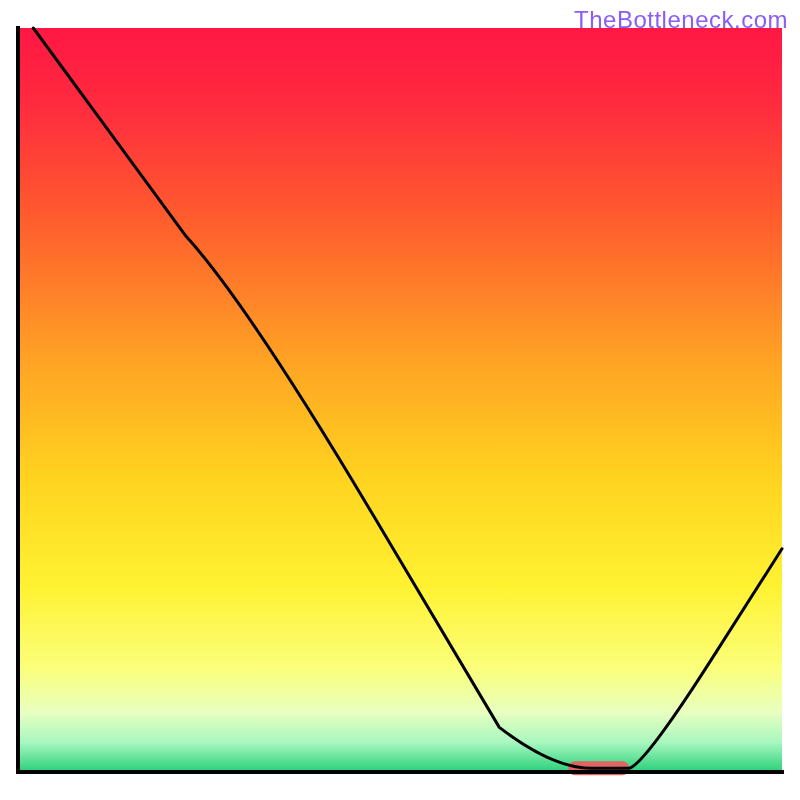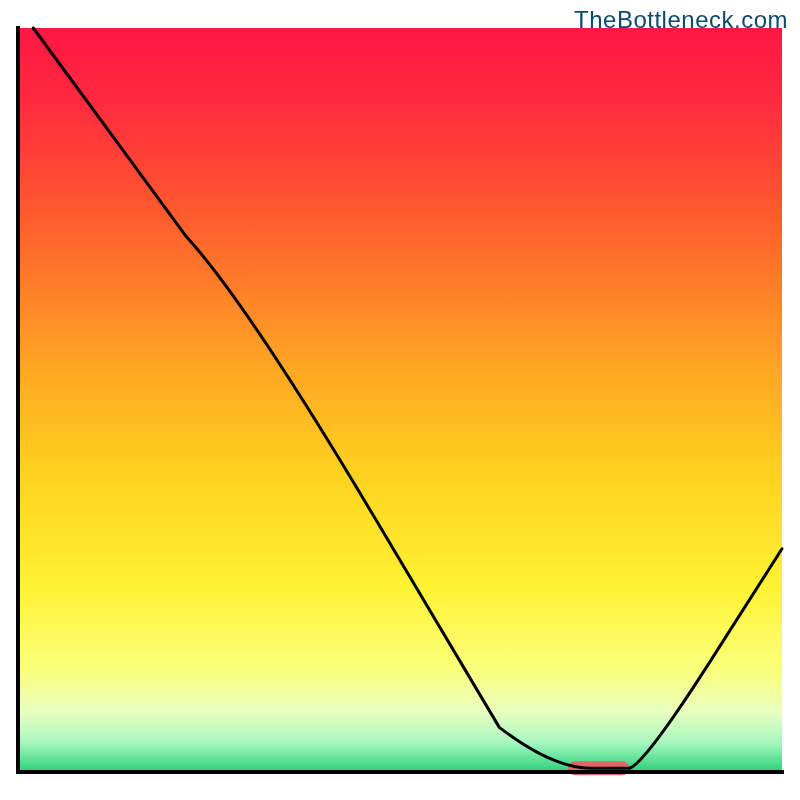--- a/index.html
+++ b/index.html
@@ -17,21 +17,21 @@
   }
   svg {
     display: block;
   }
   .watermark {
     position: absolute;
     top: 6px;
     right: 12px;
     font-family: Arial, Helvetica, sans-serif;
     font-size: 24px;
-    color: #0c4a6e;
+    color: #8b5cf6;
     letter-spacing: 0.5px;
     user-select: none;
   }
 </style>
 </head>
 <body>
 
 <div class="chart-wrap">
   <svg id="chart-svg" width="800" height="800" viewBox="0 0 800 800">
       <defs>

